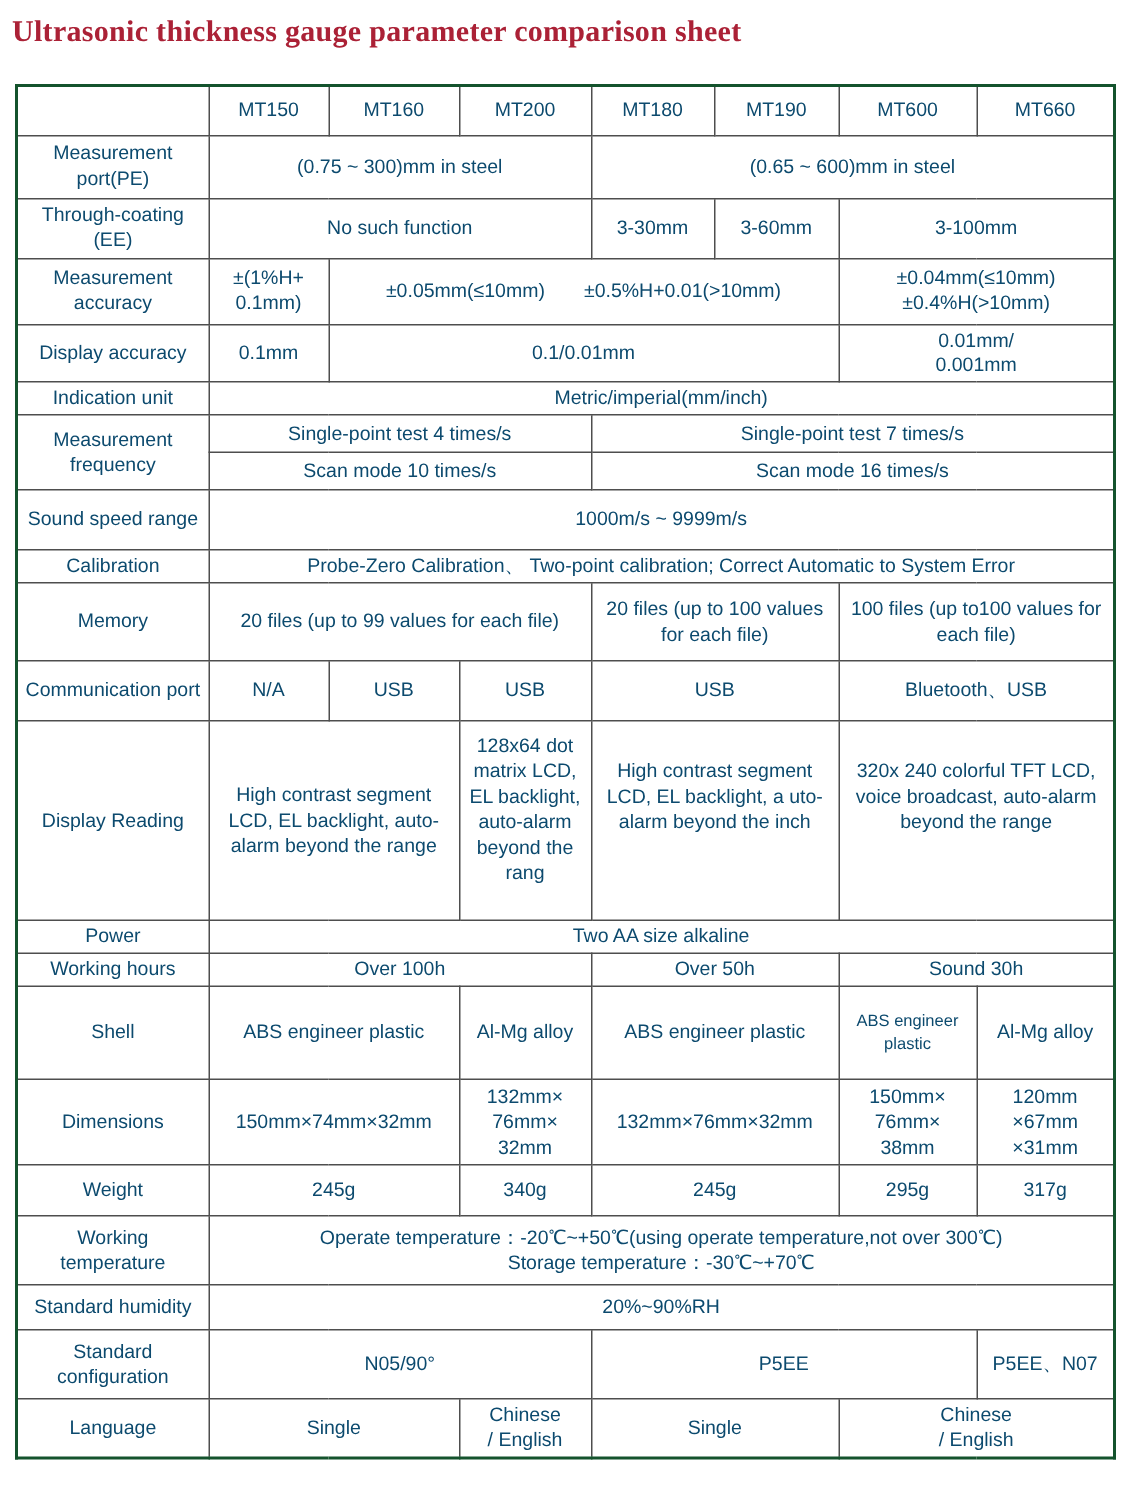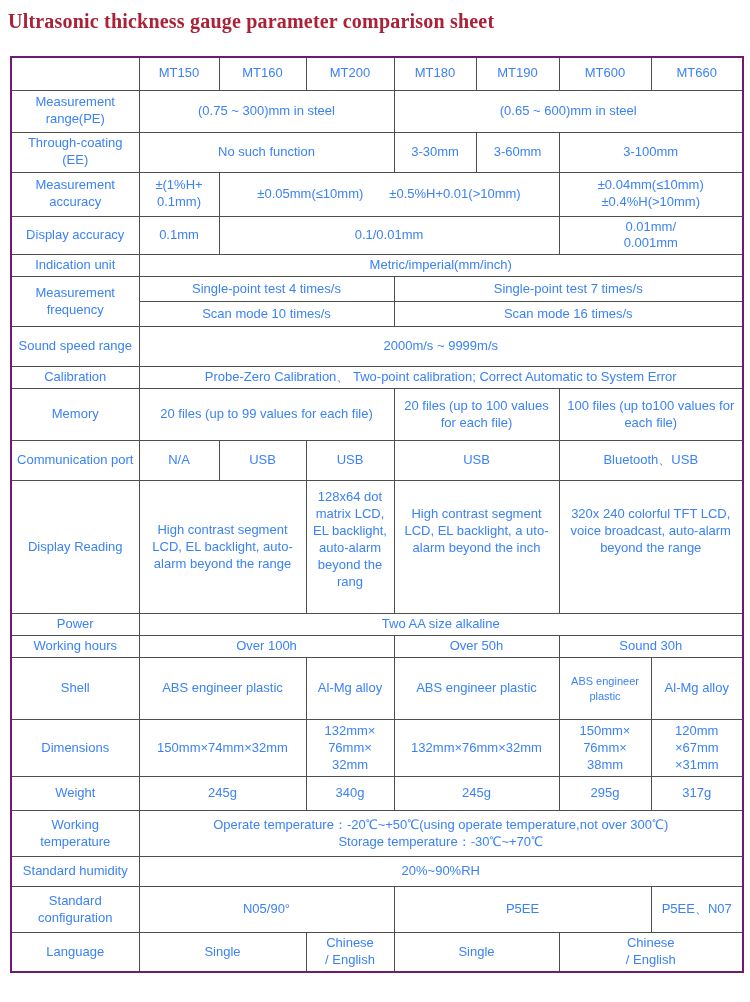--- a/index.html
+++ b/index.html
@@ -10,23 +10,23 @@
     font-size:20px;
     color:#ab2136;
     padding:10px 0 0 8px;
     letter-spacing:0.2px;
   }
   table.cmp{
     border-collapse:collapse;
     table-layout:fixed;
     width:732px;
     margin:23px 0 0 10px;
-    color:#3b82f6;
+    color:#0c4a6e;
     font-size:13px;
-    border:2px solid #701a75;
+    border:2px solid #14532d;
   }
   table.cmp td{
     border:1px solid #4e4e4e;
     text-align:center;
     vertical-align:middle;
     padding:2px 5px;
     line-height:1.3;
     overflow:hidden;
   }
   td.lbl{text-align:left;padding-left:6px;}
@@ -58,21 +58,21 @@
     <td>MT150</td>
     <td>MT160</td>
     <td>MT200</td>
     <td>MT180</td>
     <td>MT190</td>
     <td>MT600</td>
     <td>MT660</td>
   </tr>
 
   <tr style="height:42px">
-    <td class="lbl">Measurement range(PE)</td>
+    <td class="lbl">Measurement port(PE)</td>
     <td colspan="3">(0.75 ~ 300)mm in steel</td>
     <td colspan="4">(0.65 ~ 600)mm in steel</td>
   </tr>
 
   <tr style="height:40px">
     <td class="lbl">Through-coating (EE)</td>
     <td colspan="3">No such function</td>
     <td>3-30mm</td>
     <td>3-60mm</td>
     <td colspan="2">3-100mm</td>
@@ -105,21 +105,21 @@
     <td colspan="3">Single-point test 4 times/s</td>
     <td colspan="4">Single-point test 7 times/s</td>
   </tr>
   <tr style="height:25px">
     <td colspan="3">Scan mode 10 times/s</td>
     <td colspan="4">Scan mode 16 times/s</td>
   </tr>
 
   <tr style="height:40px">
     <td class="lbl">Sound speed range</td>
-    <td colspan="7">2000m/s ~ 9999m/s</td>
+    <td colspan="7">1000m/s ~ 9999m/s</td>
   </tr>
 
   <tr style="height:22px">
     <td class="lbl">Calibration</td>
     <td colspan="7">Probe-Zero Calibration、 Two-point calibration; Correct Automatic to System Error</td>
   </tr>
 
   <tr style="height:52px">
     <td class="lbl">Memory</td>
     <td colspan="3">20 files (up to 99 values for each file)</td>

